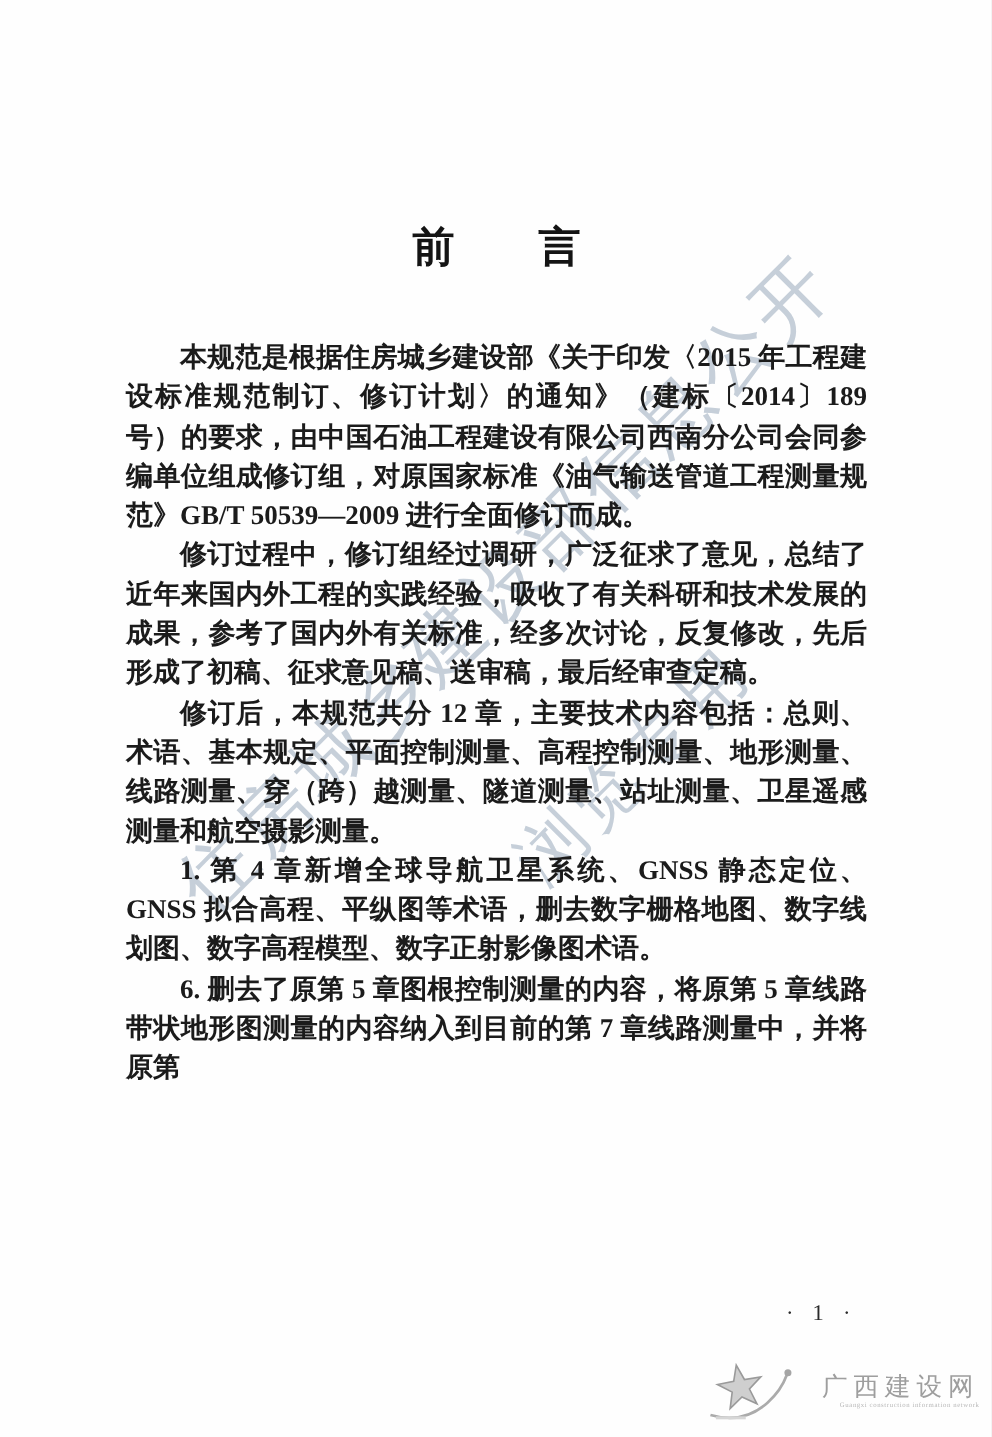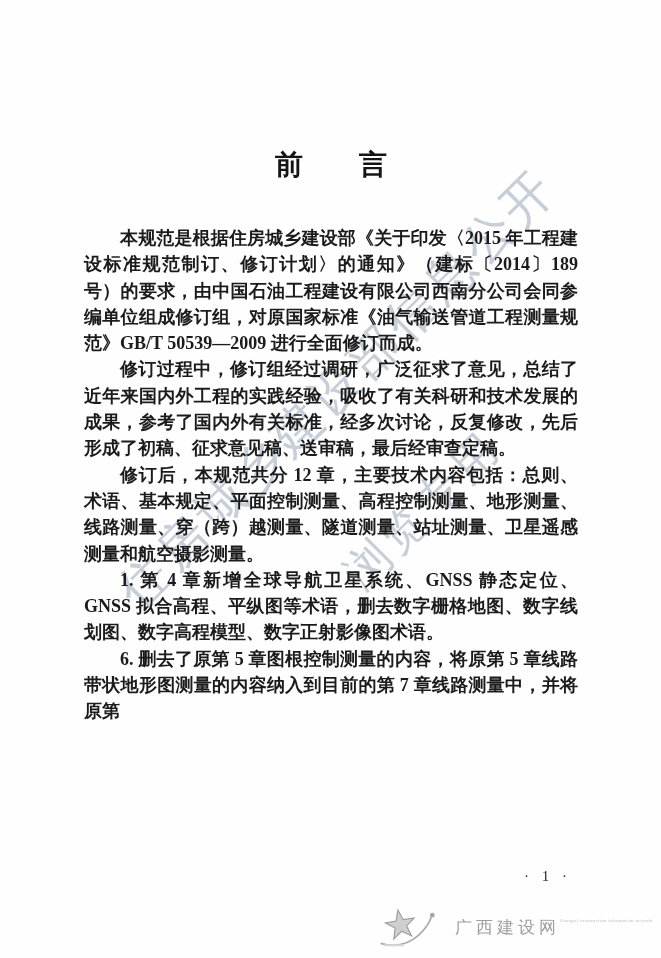--- a/index.html
+++ b/index.html
@@ -63,22 +63,23 @@
   .footer-logo{
     position:absolute;
     right:8px;top:903px;
     display:flex;
     align-items:center;
     z-index:2;
   }
   .logo-mark{display:block;}
   .logo-textcol{
     display:flex;
-    flex-direction:row;
+    flex-direction:column;
     margin-left:20px;
+    align-items:flex-end;
   }
   .logo-site{
     font-size:17px;
     letter-spacing:4px;
     font-weight:500;
     line-height:19px;
   }
   .logo-tagline{
     font-size:4.5px;
     letter-spacing:.4px;

